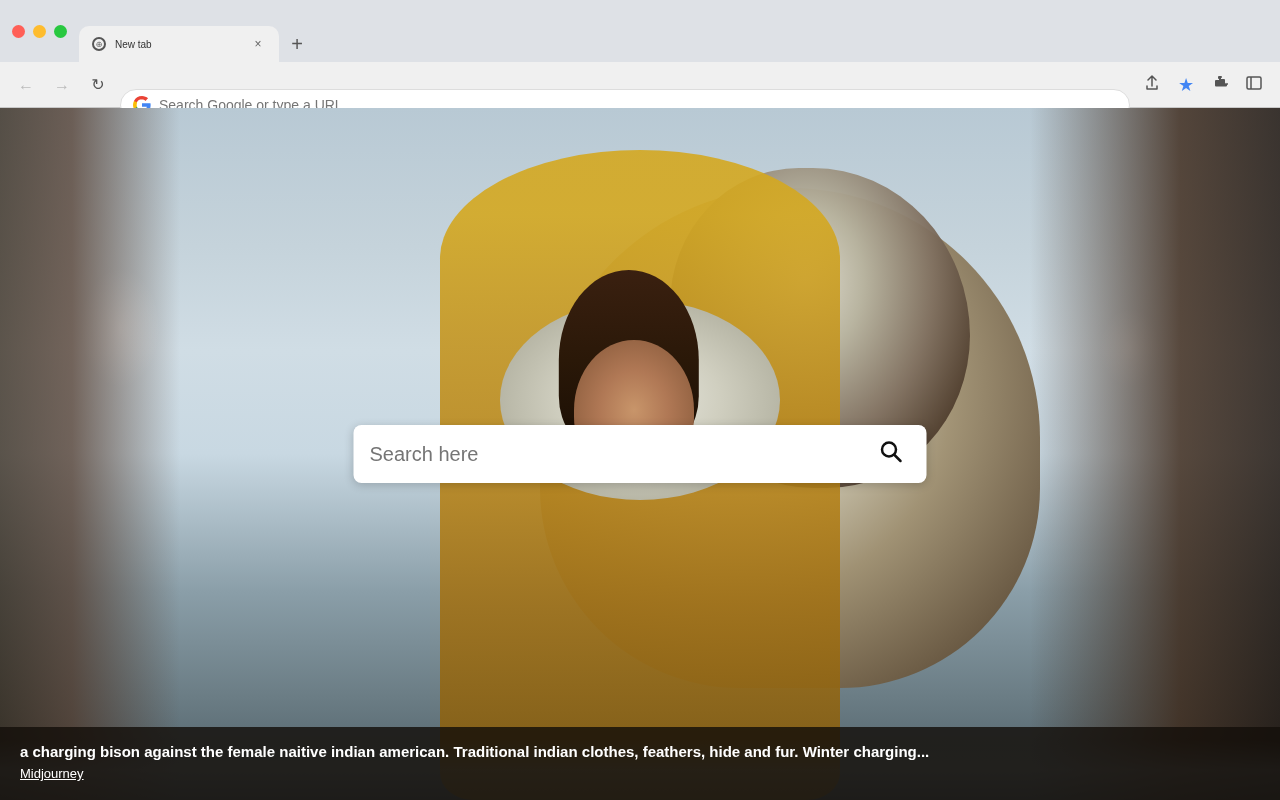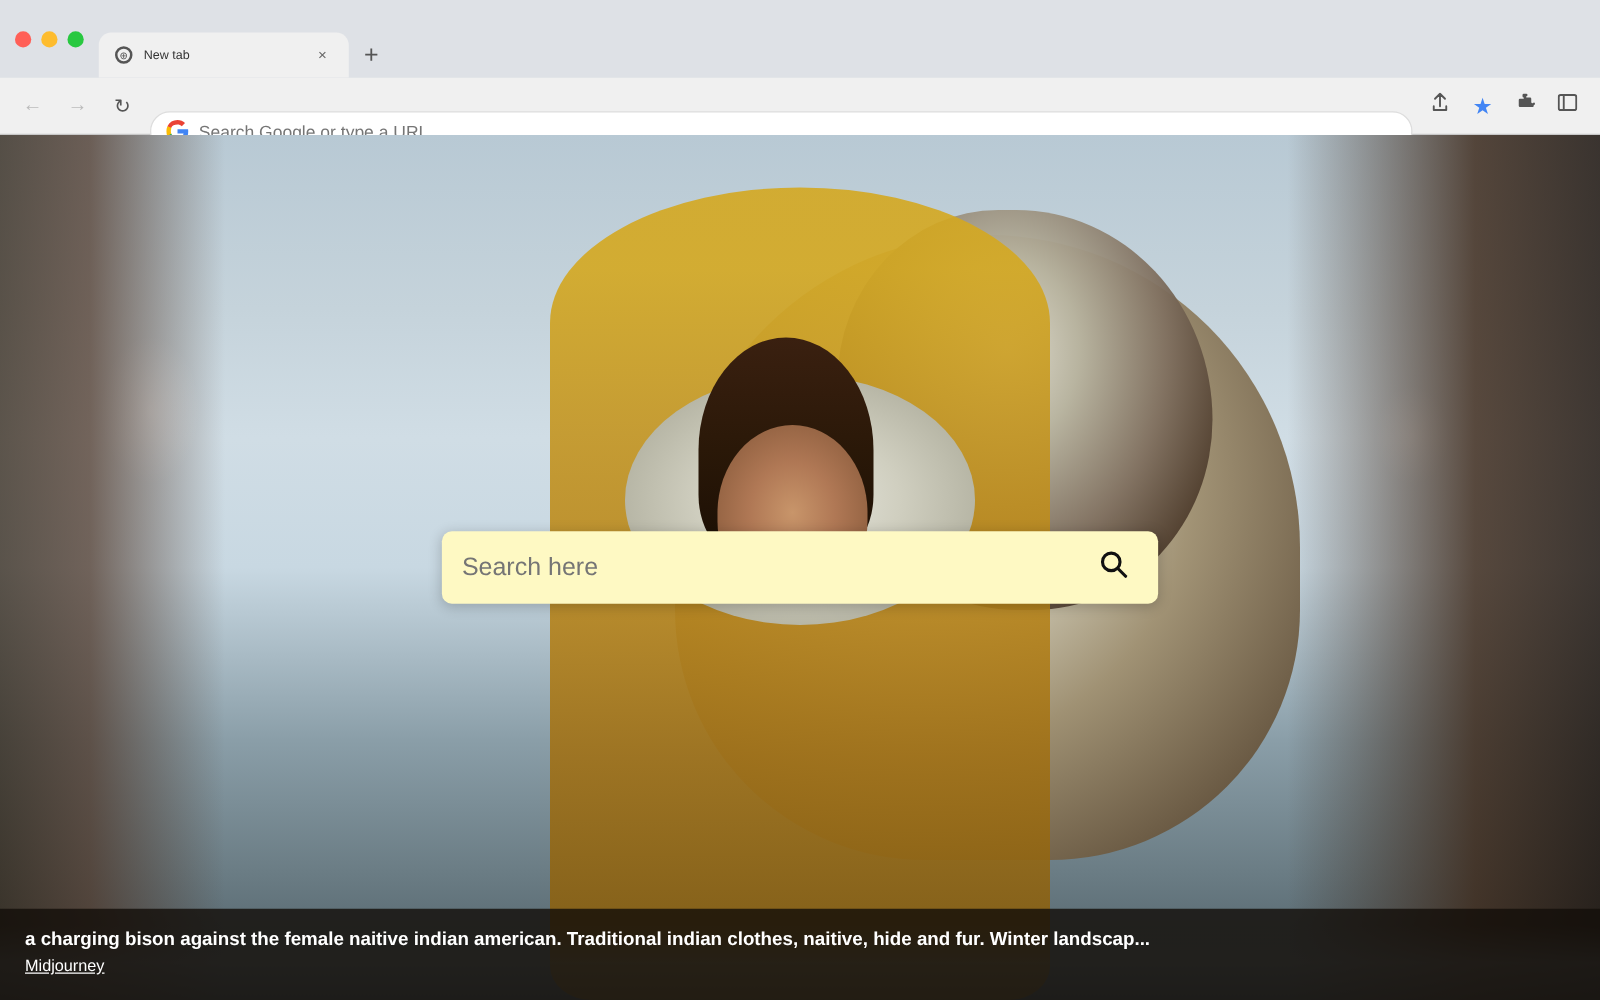--- a/index.html
+++ b/index.html
@@ -331,21 +331,21 @@
       top: 50%;
       left: 50%;
       transform: translate(-50%, -50%);
       width: 573px;
       z-index: 20;
     }
 
     .search-box {
       width: 100%;
       height: 58px;
-      background: #fef9c3;
+      background: #ffffff;
       border-radius: 8px;
       display: flex;
       align-items: center;
       padding: 0 16px;
       box-shadow: 0 2px 10px rgba(0,0,0,0.2);
     }
 
     .search-input {
       flex: 1;
       border: none;
@@ -520,17 +520,17 @@
           <svg width="24" height="24" viewBox="0 0 24 24" fill="none">
             <circle cx="10.5" cy="10.5" r="7" stroke="#111" stroke-width="2.5"></circle>
             <line x1="16" y1="16" x2="22" y2="22" stroke="#111" stroke-width="2.5" stroke-linecap="round"></line>
           </svg>
         </span>
       </button>
     </div>
   </div>
 
   <div class="caption-bar">
-    <div class="caption-text">a charging bison against the female naitive indian american. Traditional indian clothes, naitive, hide and fur. Winter landscap...</div>
+    <div class="caption-text">a charging bison against the female naitive indian american. Traditional indian clothes, feathers, hide and fur. Winter charging...</div>
     <span class="caption-source">Midjourney</span>
   </div>
 
 </div>
 
 </body></html>

